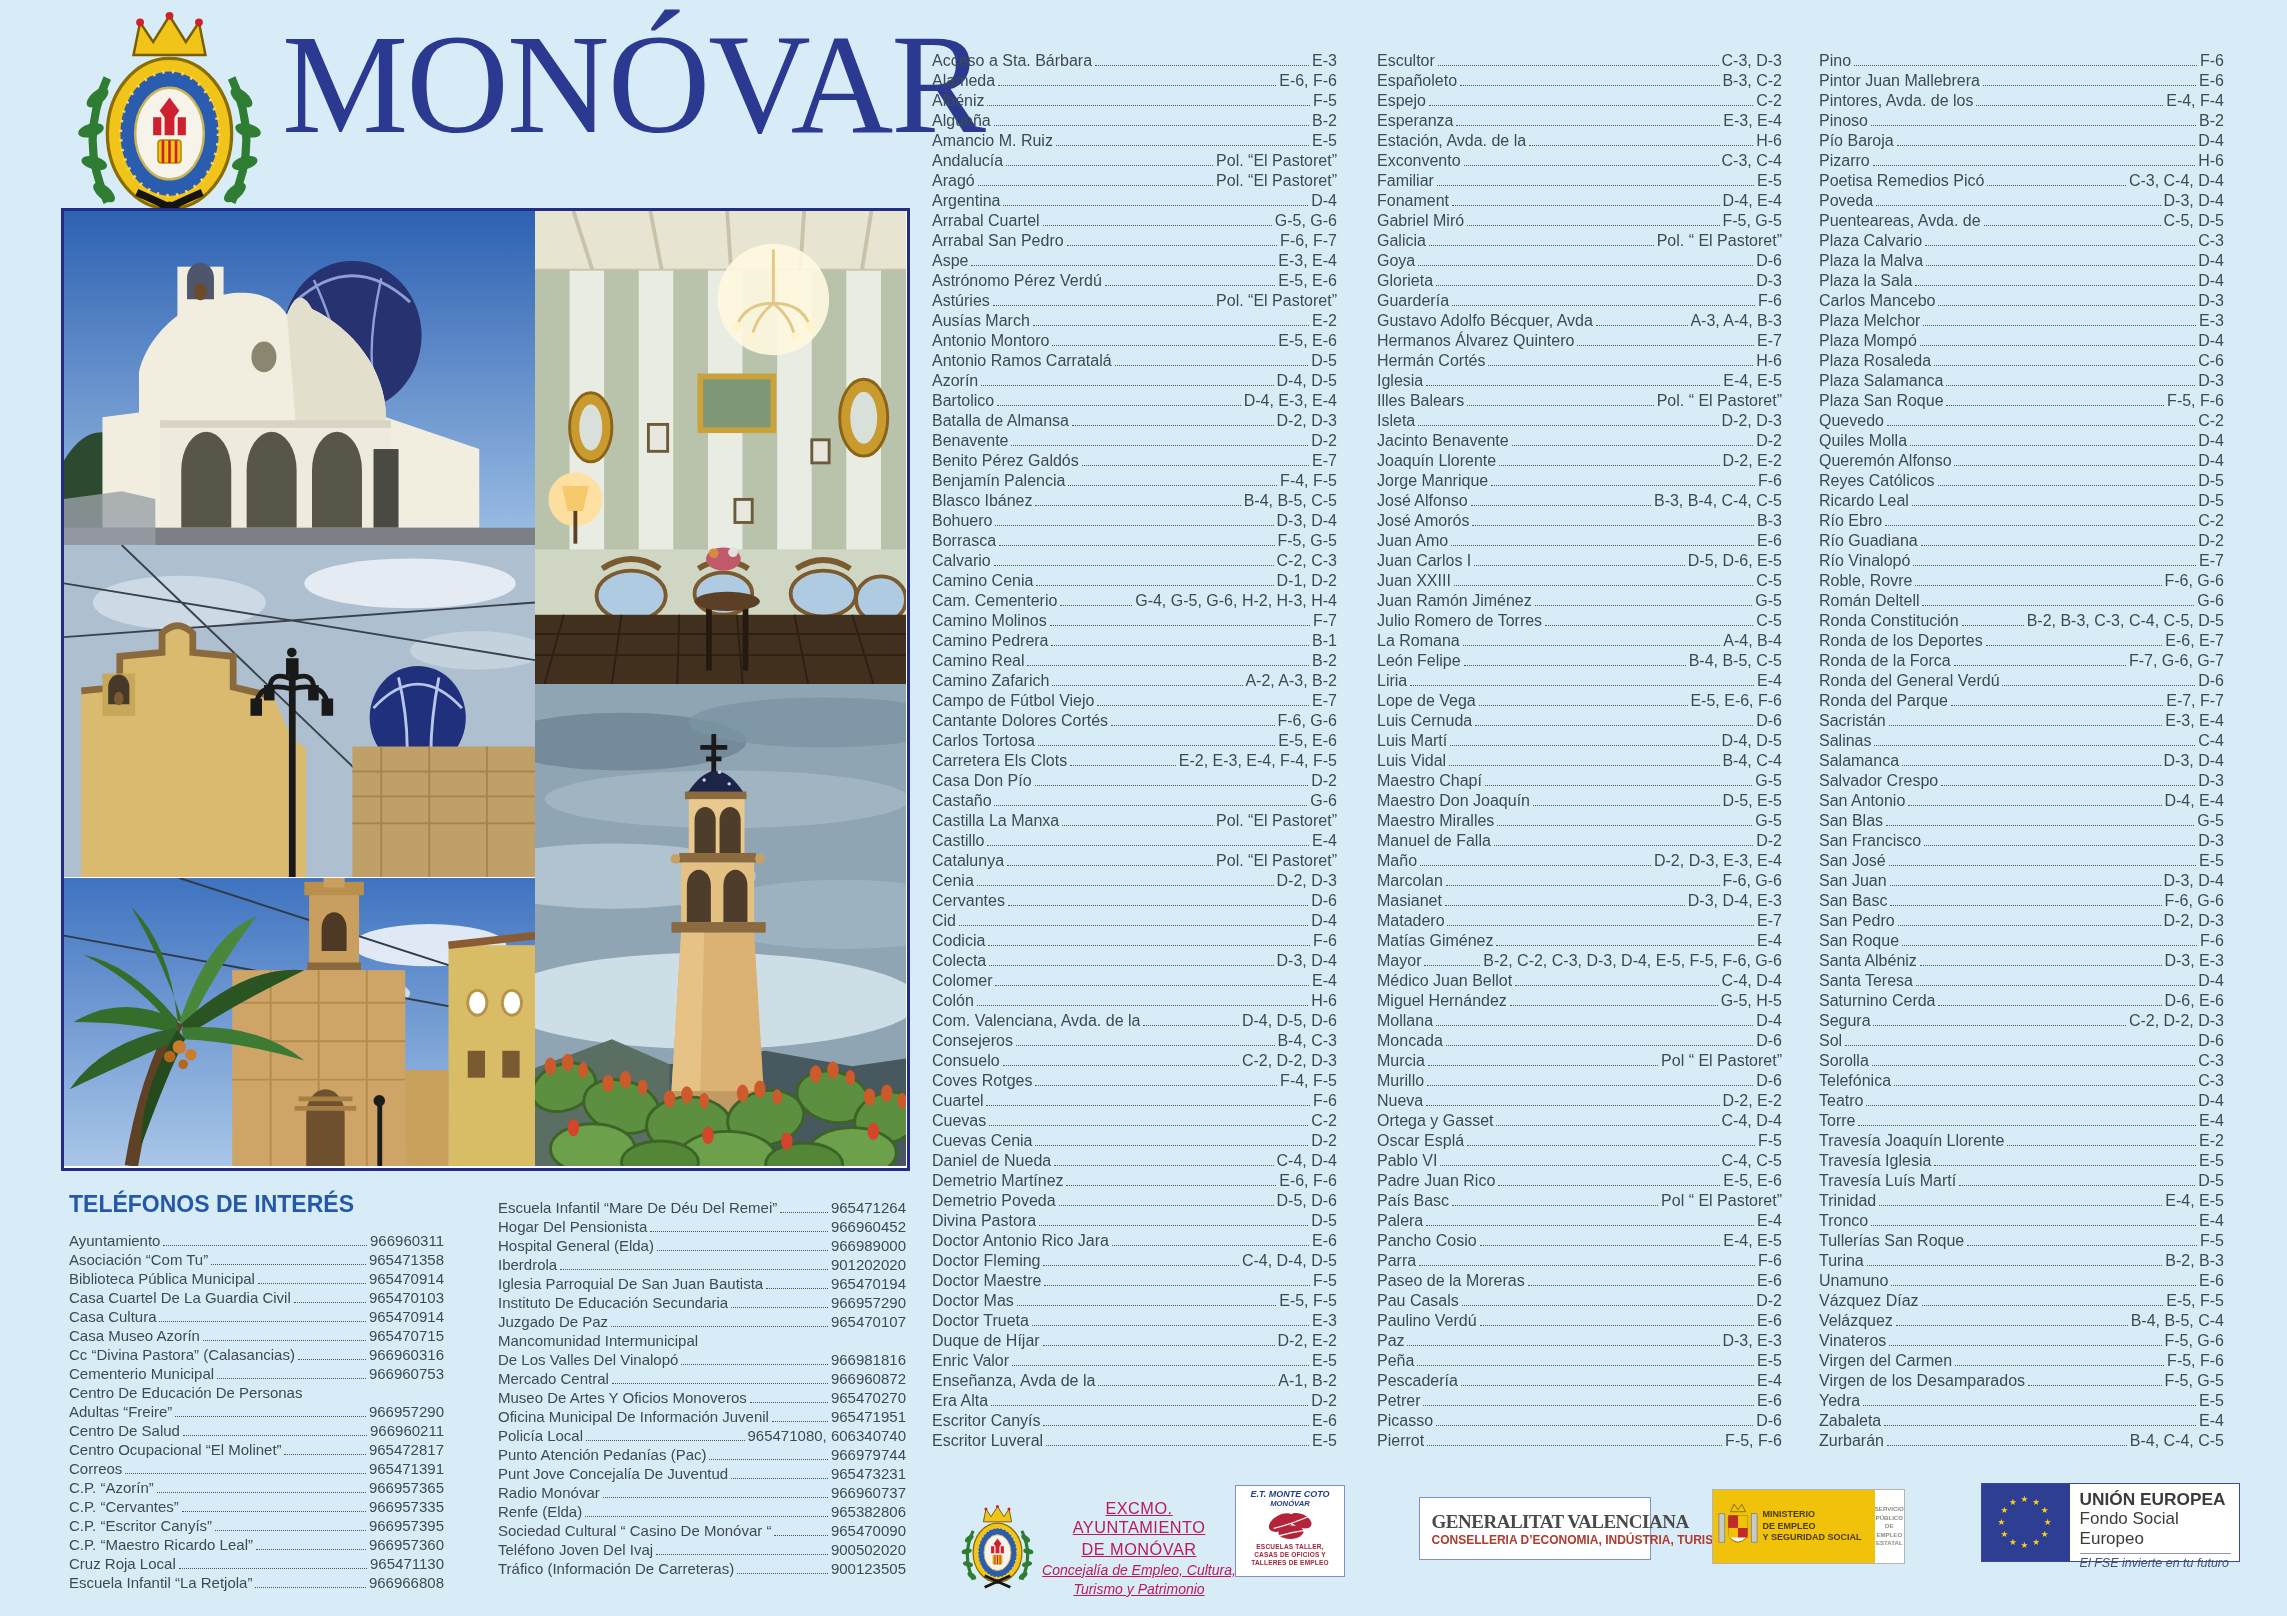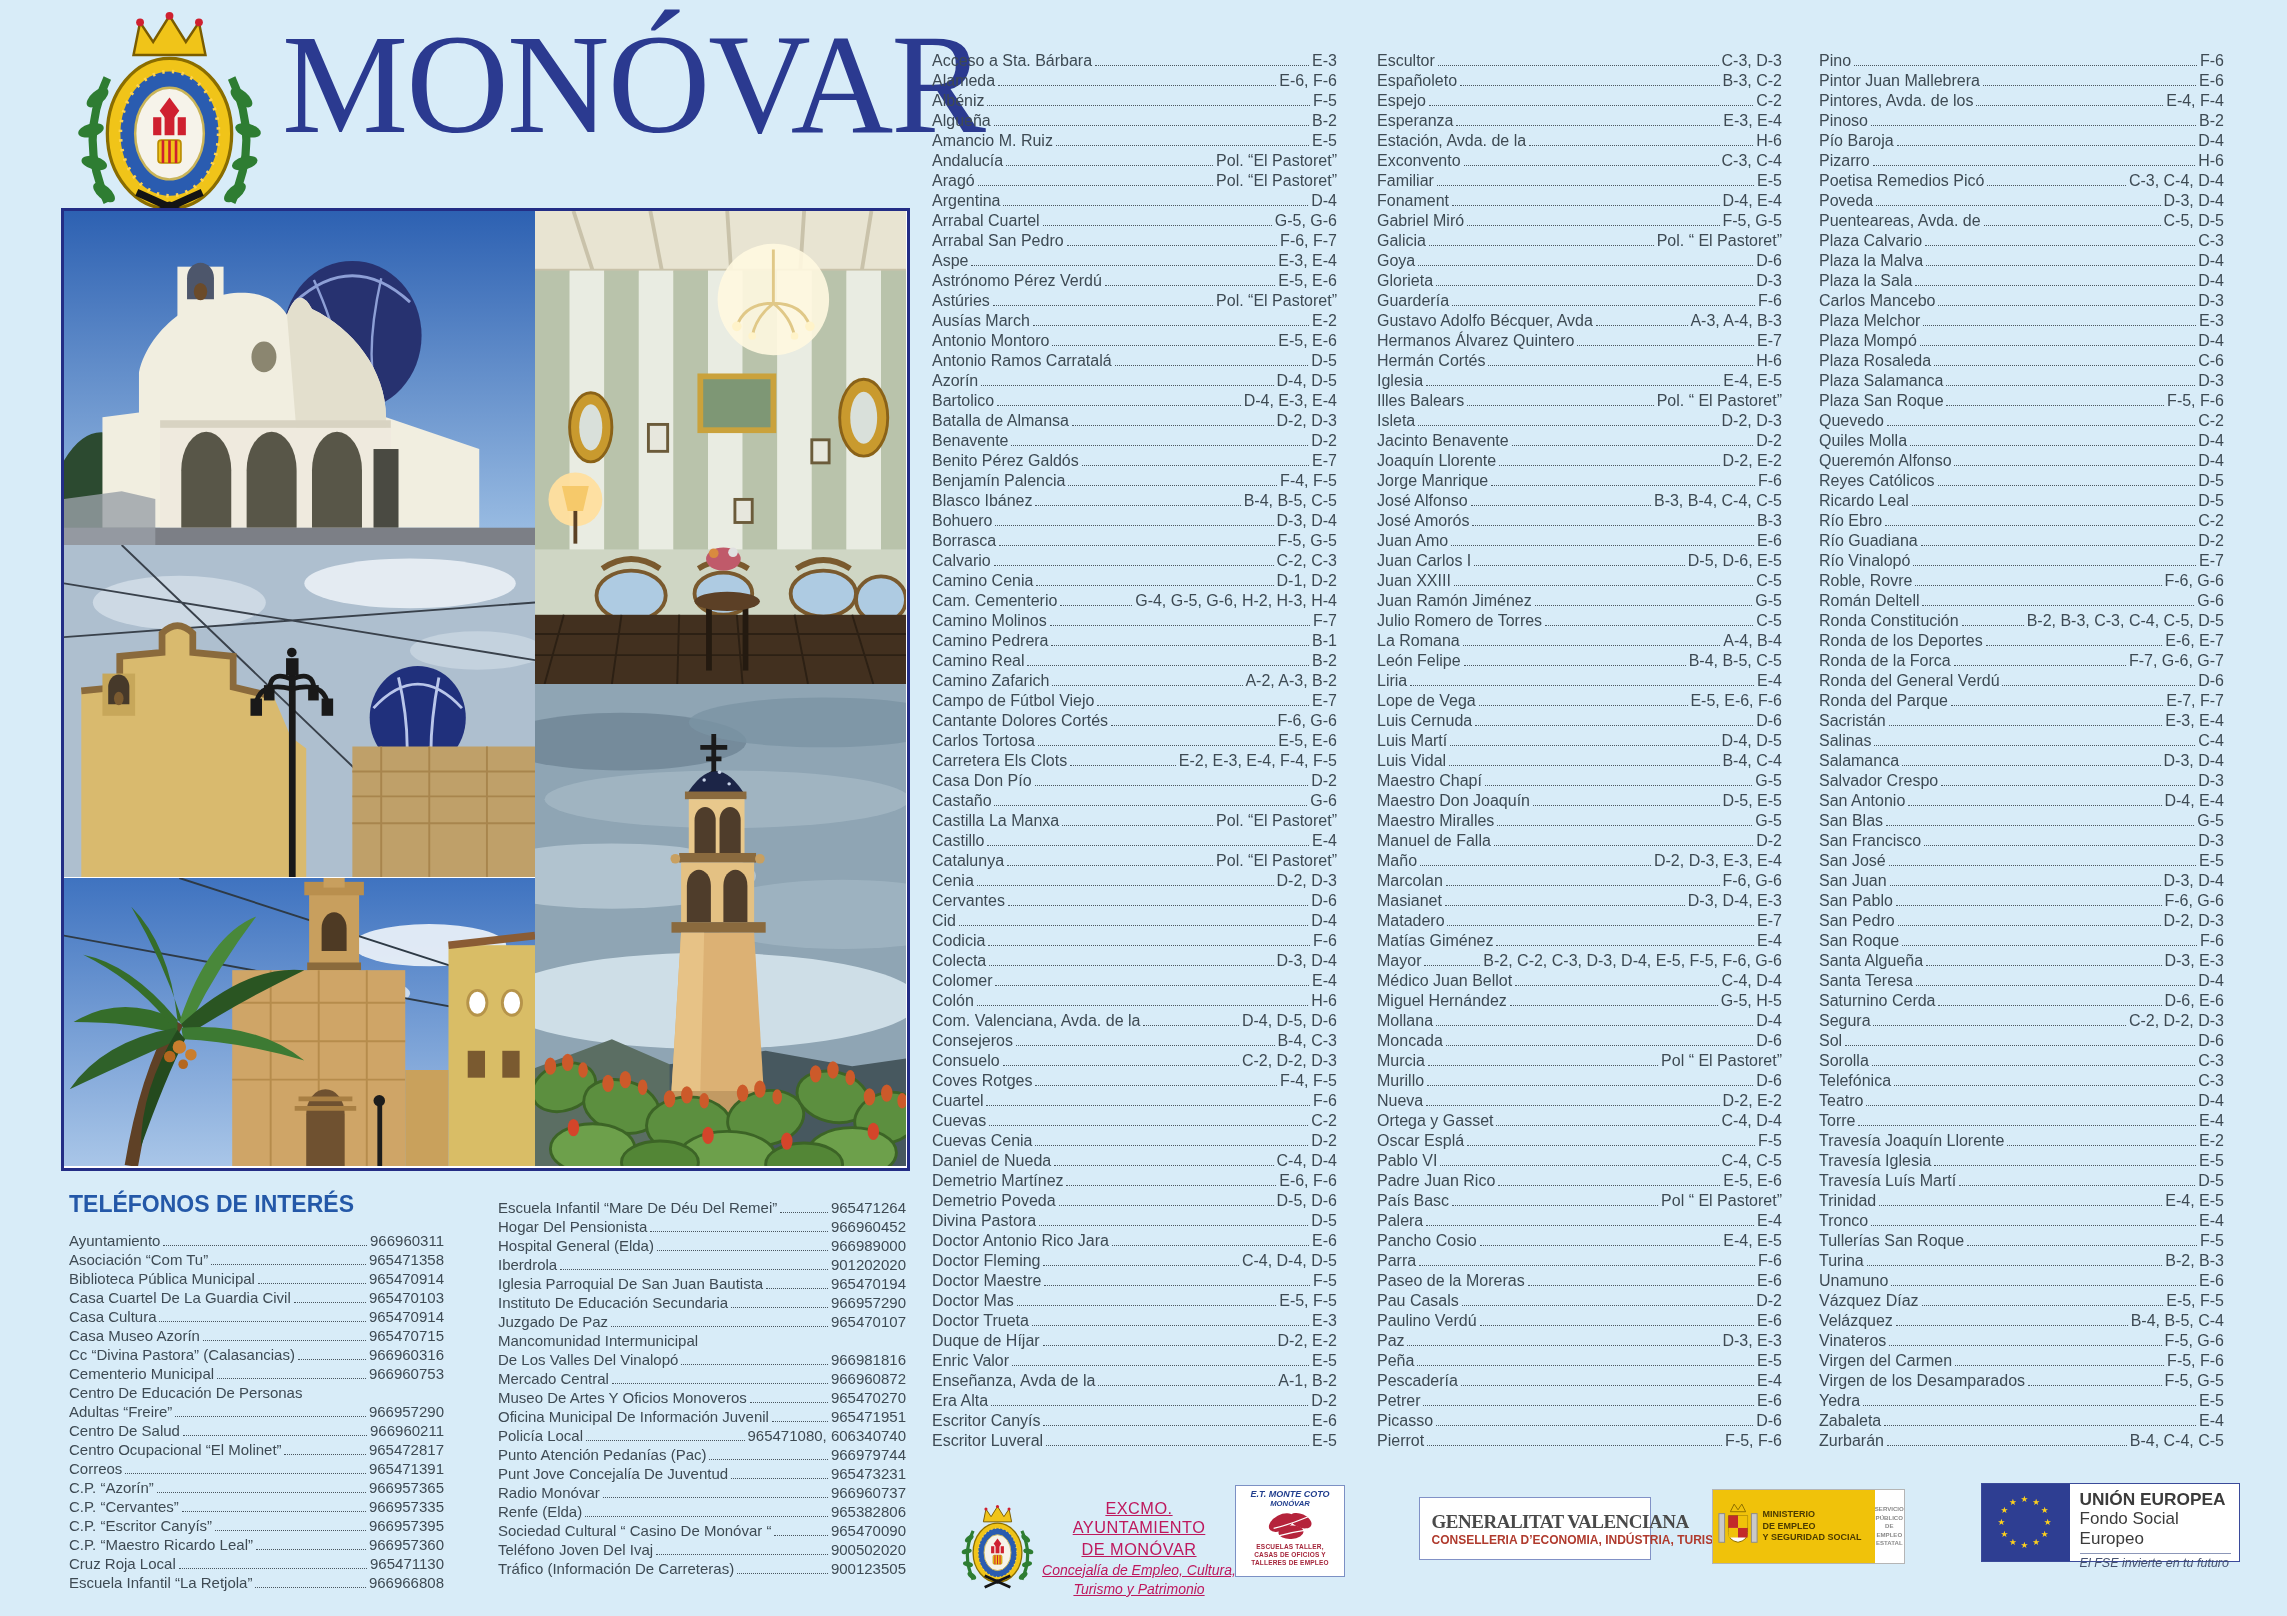--- a/index.html
+++ b/index.html
@@ -1459,36 +1459,36 @@
       <span class="lbl">San José</span>
       <span class="dots"></span>
       <span class="ref">E-5</span>
     </div>
       <div class="idx-row">
       <span class="lbl">San Juan</span>
       <span class="dots"></span>
       <span class="ref">D-3, D-4</span>
     </div>
       <div class="idx-row">
-      <span class="lbl">San Pablo</span>
+      <span class="lbl">San Basc</span>
       <span class="dots"></span>
       <span class="ref">F-6, G-6</span>
     </div>
       <div class="idx-row">
       <span class="lbl">San Pedro</span>
       <span class="dots"></span>
       <span class="ref">D-2, D-3</span>
     </div>
       <div class="idx-row">
       <span class="lbl">San Roque</span>
       <span class="dots"></span>
       <span class="ref">F-6</span>
     </div>
       <div class="idx-row">
-      <span class="lbl">Santa Algueña</span>
+      <span class="lbl">Santa Albéniz</span>
       <span class="dots"></span>
       <span class="ref">D-3, E-3</span>
     </div>
       <div class="idx-row">
       <span class="lbl">Santa Teresa</span>
       <span class="dots"></span>
       <span class="ref">D-4</span>
     </div>
       <div class="idx-row">
       <span class="lbl">Saturnino Cerda</span>

